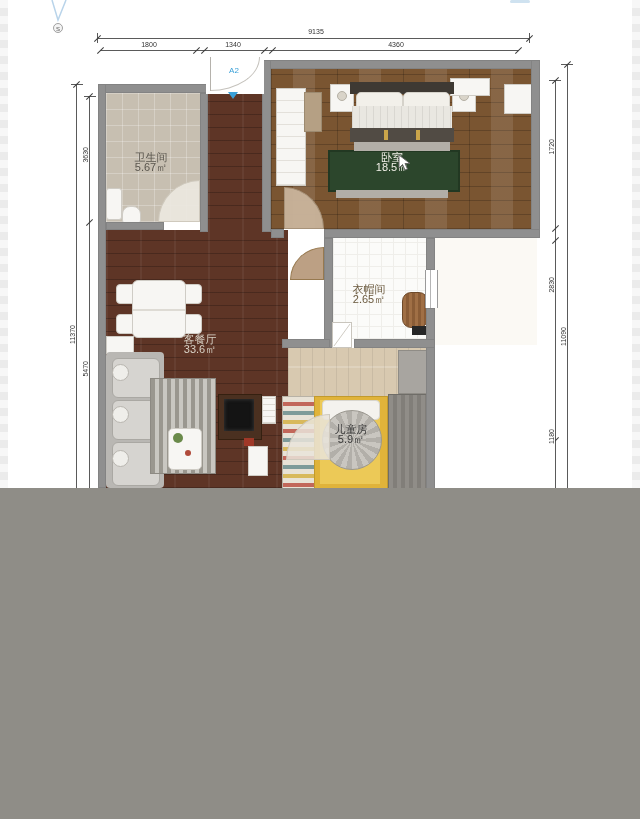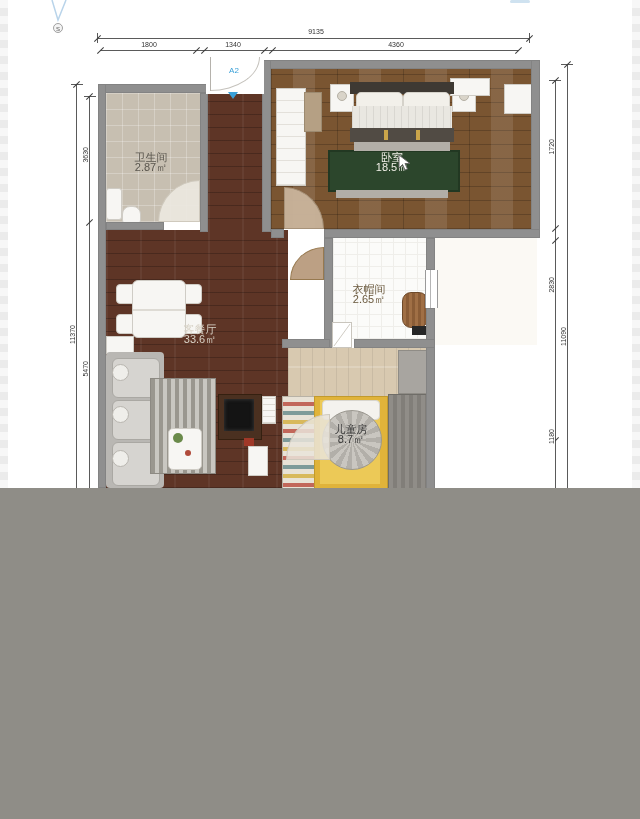--- a/index.html
+++ b/index.html
@@ -97,21 +97,21 @@
   <div class="abs white-box" style="left:106px;top:188px;width:14px;height:30px;border-radius:3px;"></div>
   <div class="abs white-box" style="left:122px;top:206px;width:17px;height:20px;border-radius:8px;"></div>
 
   <div class="abs white-box" style="left:116px;top:284px;width:18px;height:18px;border-radius:4px;"></div>
   <div class="abs white-box" style="left:116px;top:314px;width:18px;height:18px;border-radius:4px;"></div>
   <div class="abs white-box" style="left:182px;top:284px;width:18px;height:18px;border-radius:4px;"></div>
   <div class="abs white-box" style="left:182px;top:314px;width:18px;height:18px;border-radius:4px;"></div>
   <div class="abs white-box" style="left:132px;top:280px;width:52px;height:56px;border-radius:6px;
        background-image:linear-gradient(0deg,transparent 26px,#dedbd4 26px,#dedbd4 28px,transparent 28px);"></div>
 
-  <div class="abs room-label" style="left:158px;top:324px;width:84px;color:#d8d2c6;">
+  <div class="abs room-label" style="left:158px;top:334px;width:84px;color:#d8d2c6;">
     <div>客餐厅</div>
     <div>33.6㎡</div>
   </div>
 
   <div class="abs white-box" style="left:106px;top:336px;width:26px;height:16px;"></div>
   <div class="abs" style="left:106px;top:352px;width:58px;height:136px;background:#b9b7b3;border-radius:4px;"></div>
   <div class="abs" style="left:112px;top:358px;width:46px;height:38px;background:#d6d4d0;border-radius:6px;border:1px solid #aaa8a3;"></div>
   <div class="abs" style="left:112px;top:400px;width:46px;height:38px;background:#d6d4d0;border-radius:6px;border:1px solid #aaa8a3;"></div>
   <div class="abs" style="left:112px;top:442px;width:46px;height:42px;background:#d6d4d0;border-radius:6px;border:1px solid #aaa8a3;"></div>
   <div class="abs" style="left:112px;top:364px;width:15px;height:15px;border-radius:50%;background:#efeeea;border:1px solid #b8b5af;"></div>
@@ -143,21 +143,21 @@
   <div class="abs" style="left:398px;top:350px;width:28px;height:42px;background:#a8a5a0;border:1px solid #8f8c86;"></div>
   <div class="abs" style="left:282px;top:396px;width:54px;height:92px;border:1px solid #b8b2a6;
        background:repeating-linear-gradient(180deg,#e8e2d6 0 5px,#c2675a 5px 9px,#e8e2d6 9px 14px,#7e9b99 14px 18px,#e8e2d6 18px 23px,#d8b95c 23px 27px);"></div>
   <div class="abs" style="left:314px;top:396px;width:72px;height:92px;background:#e0b33a;border:1px solid #c29a2c;"></div>
   <div class="abs" style="left:320px;top:400px;width:60px;height:84px;background:#ecc957;"></div>
   <div class="abs" style="left:322px;top:400px;width:56px;height:18px;background:#f4f2ee;border:1px solid #d8d5cd;border-radius:4px;"></div>
   <div class="abs" style="left:322px;top:410px;width:58px;height:58px;border-radius:50%;border:1px solid #9a978f;
        background:repeating-conic-gradient(#c9c6c0 0 12deg,#b2afa9 12deg 24deg);"></div>
   <div class="abs room-label" style="left:318px;top:424px;width:66px;color:#3a3a3a;">
     <div>儿童房</div>
-    <div>8.7㎡</div>
+    <div>5.9㎡</div>
   </div>
   <div class="abs" style="left:388px;top:394px;width:40px;height:94px;border:1px solid #6f6d68;
        background:repeating-linear-gradient(90deg,#908d88 0 4px,#817e79 4px 8px);"></div>
 
   <div class="abs arc" style="left:158px;top:180px;width:42px;height:42px;
        background:rgba(236,232,224,.92);border:1px solid #cfc9bd;border-radius:100% 0 0 0;"></div>
   <div class="abs arc" style="left:284px;top:187px;width:40px;height:42px;
        background:rgba(201,180,156,.95);border:1px solid #a8937a;border-radius:0 100% 0 0;"></div>
   <div class="abs arc" style="left:290px;top:247px;width:34px;height:33px;
        background:rgba(184,155,125,.95);border:1px solid #97794f;border-radius:100% 0 0 0;"></div>
@@ -192,21 +192,21 @@
   <div class="abs" style="left:206px;top:56px;width:58px;height:38px;background:#fff;"></div>
   <div class="abs arc" style="left:210px;top:57px;width:50px;height:34px;
        border:1px solid #c5c2bc;border-radius:0 0 100% 0;border-top:none;border-left:none;"></div>
   <div class="abs" style="left:210px;top:57px;width:0;height:34px;border-left:1px solid #b5b2ac;"></div>
   <div class="abs" style="left:222px;top:66px;width:24px;text-align:center;font-size:8px;color:#3aa0d8;">A2</div>
   <div class="abs" style="left:228px;top:92px;width:0;height:0;
        border-left:5px solid transparent;border-right:5px solid transparent;border-top:7px solid #3aa0d8;"></div>
 
   <div class="abs room-label" style="left:118px;top:152px;width:66px;color:#5a564e;">
     <div>卫生间</div>
-    <div>2.87㎡</div>
+    <div>5.67㎡</div>
   </div>
 
   <div class="abs dim-h" style="left:97px;top:38px;width:432px;"></div>
   <div class="abs dim-v" style="left:97px;top:33px;height:10px;"></div>
   <div class="abs dim-v" style="left:529px;top:33px;height:10px;"></div>
   <div class="abs tick" style="left:93px;top:38px;"></div>
   <div class="abs tick" style="left:525px;top:38px;"></div>
   <div class="abs dim-label" style="left:295px;top:28px;width:40px;">9135</div>
 
   <div class="abs dim-h" style="left:100px;top:50px;width:418px;"></div>

